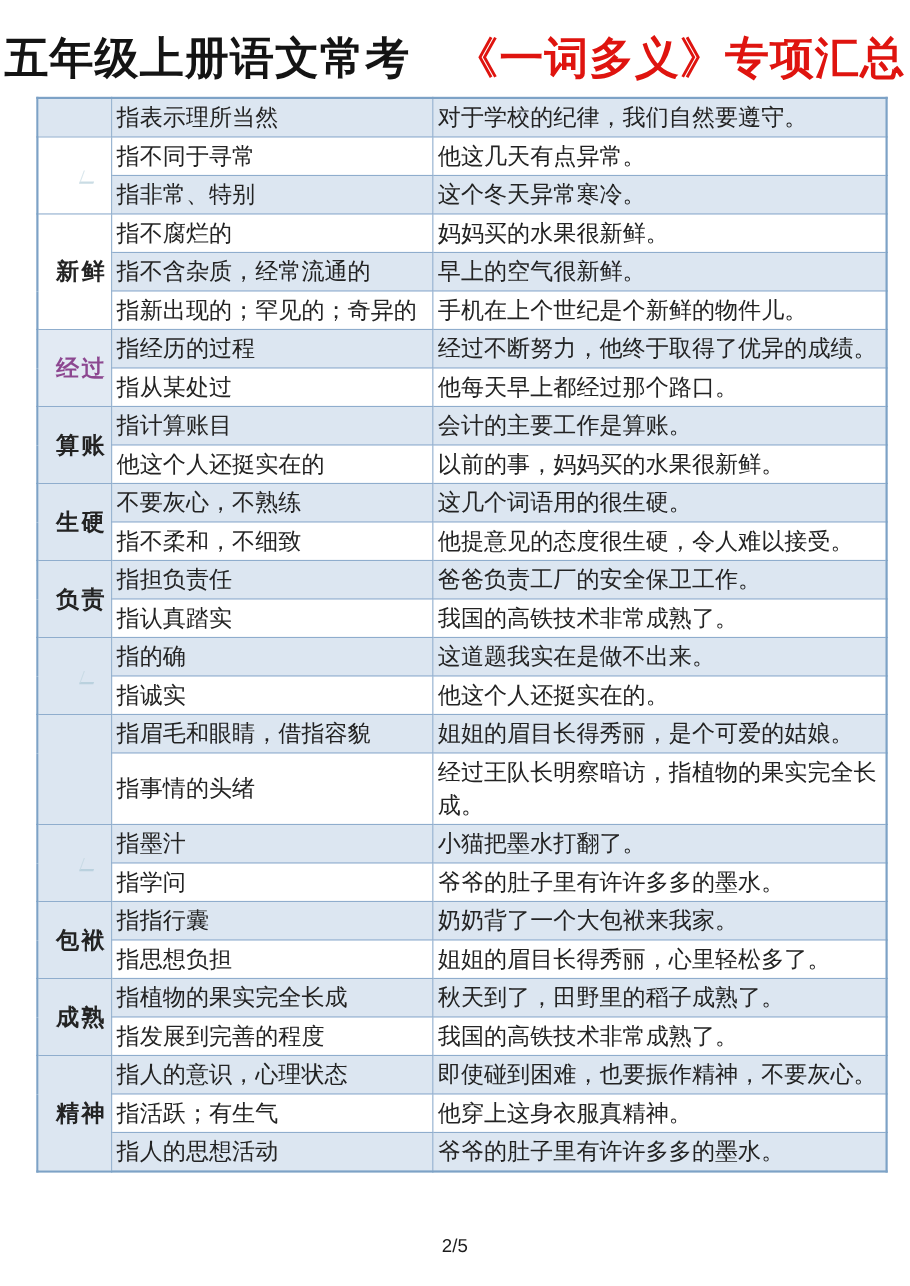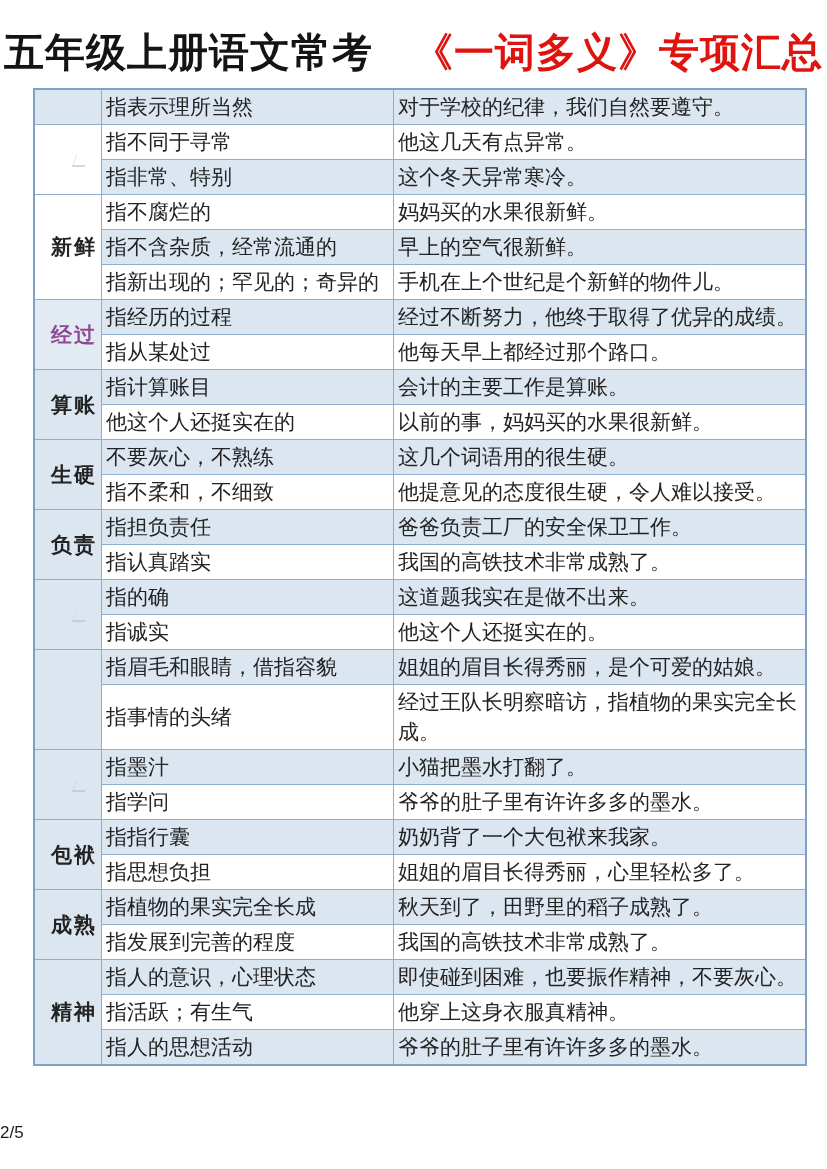--- a/index.html
+++ b/index.html
@@ -47,21 +47,21 @@
   
   .smudge{
     display:inline-block;width:12px;height:10px;opacity:.55;
     border-bottom:2px solid #9fc0cf;border-left:1px solid #b9d2dc;
     transform:skewX(-20deg) translateX(-10px);
   }
 
   
   .footer{
     position:absolute;left:0;bottom:26px;width:100%;
-    text-align:left;font-family:"Liberation Sans","DejaVu Sans",sans-serif;
+    text-align:center;font-family:"Liberation Sans","DejaVu Sans",sans-serif;
     font-size:17px;color:#1c1c1c;margin-top:45px;
   }
 </style>
 </head>
 <body>
 
 <div class="page">
 
   <h1 class="title"><span>五年级上册语文常考</span><span class="red-part">《一词多义》专项汇总</span></h1>
 

